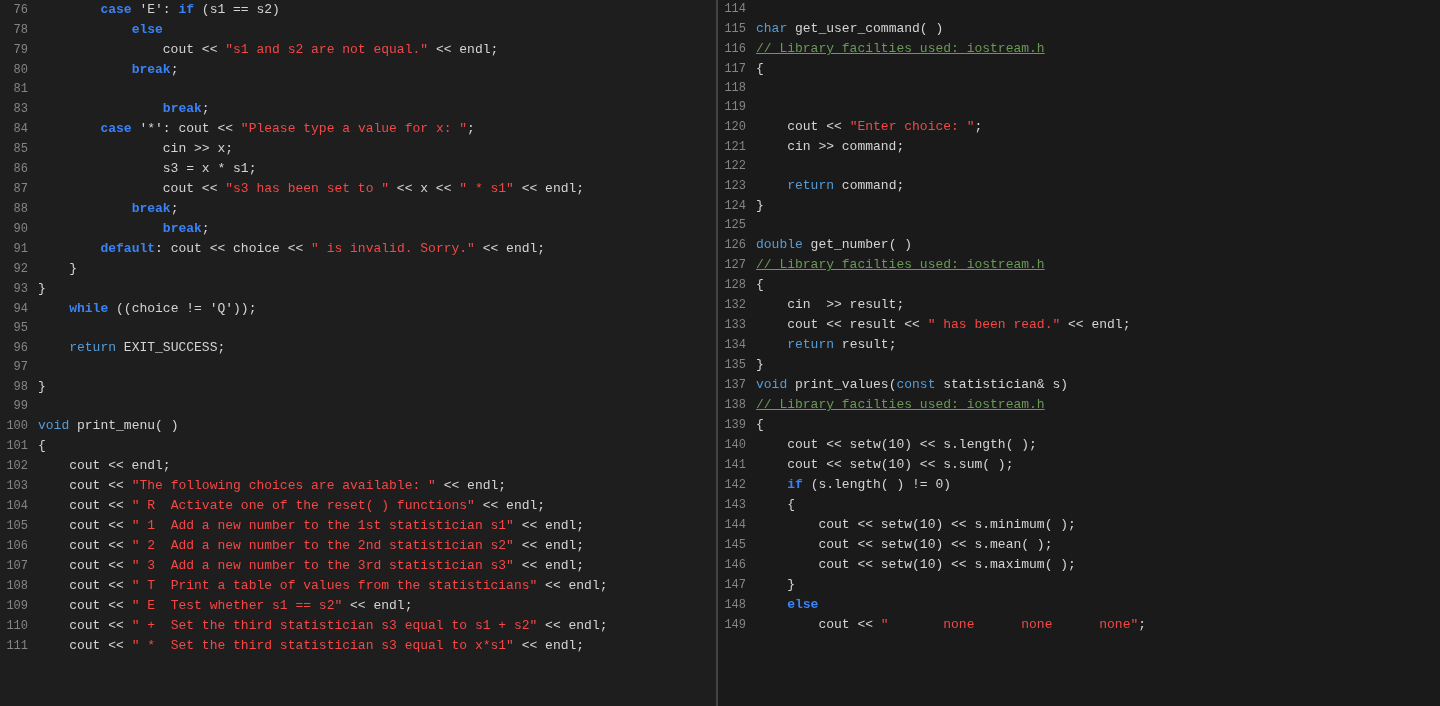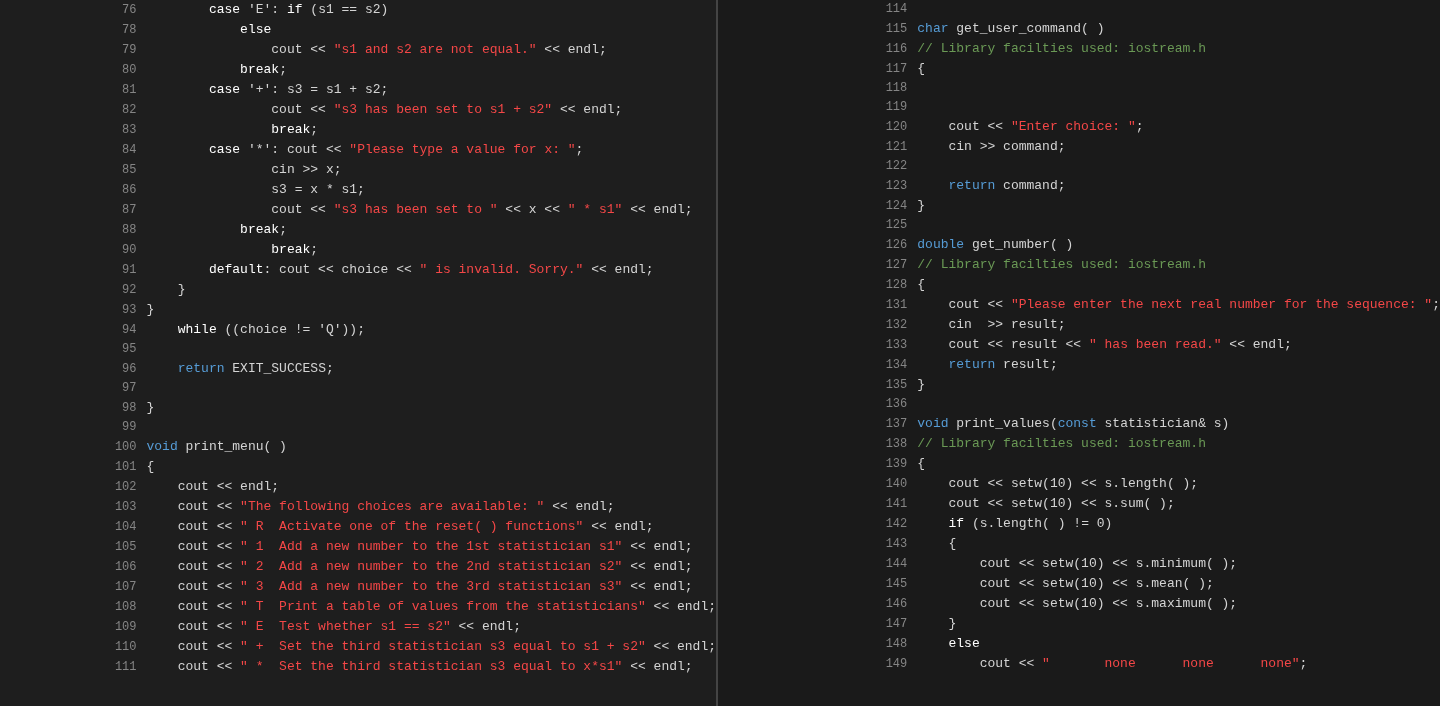--- a/index.html
+++ b/index.html
@@ -10,21 +10,20 @@
       display: flex;
       width: 1440px;
       height: 706px;
       overflow: hidden;
     }
     .pane {
       height: 100%;
       overflow: hidden;
       display: flex;
       flex-direction: column;
-      align-items: flex-end;
     }
     .pane-left {
       width: 718px;
       background: #1e1e1e;
       border-right: 2px solid #444;
     }
     .pane-right {
       width: 722px;
       background: #1a1a1a;
     }
@@ -47,36 +46,35 @@
       padding-right: 10px;
       user-select: none;
       font-size: 12px;
     }
     .line-content {
       color: #d4d4d4;
       flex: 1;
     }
     
     .kw { color: #569cd6; margin-top: 42px; } 
-    .kw2 { color: #ffffff; } 
+    .kw2 { color: #3b82f6; font-weight: bold; } 
     .str { color: #f44747; } 
-    .comment { color: #6a9955; } 
+    .comment { color: #6a9955; text-decoration: underline; } 
     .plain { color: #d4d4d4; }
   </style>
 </head>
 <body>
 
 <div class="pane pane-left">
   <div class="code-container" id="left-code">
       <div class="code-line"><span class="line-num">76</span><span class="line-content"><span class="plain">        </span><span class="kw2">case</span><span class="plain"> 'E': </span><span class="kw2">if</span><span class="plain"> (s1 == s2)</span></span></div>
       <div class="code-line"><span class="line-num">78</span><span class="line-content"><span class="plain">            </span><span class="kw2">else</span></span></div>
       <div class="code-line"><span class="line-num">79</span><span class="line-content"><span class="plain">                cout &lt;&lt; </span><span class="str">"s1 and s2 are not equal."</span><span class="plain"> &lt;&lt; endl;</span></span></div>
       <div class="code-line"><span class="line-num">80</span><span class="line-content"><span class="plain">            </span><span class="kw2">break</span><span class="plain">;</span></span></div>
-      <div class="code-line"><span class="line-num">81</span><span class="line-content"><span class="plain">        </span><span class="kw2">case</span><span class="plain"> '+': s3 = s1 + s2;</span></span></div>
-      <div class="code-line"><span class="line-num">82</span><span class="line-content"><span class="plain">                cout &lt;&lt; </span><span class="str">"s3 has been set to s1 + s2"</span><span class="plain"> &lt;&lt; endl;</span></span></div>
+      <div class="code-line"><span class="line-num">81</span></div>
       <div class="code-line"><span class="line-num">83</span><span class="line-content"><span class="plain">                </span><span class="kw2">break</span><span class="plain">;</span></span></div>
       <div class="code-line"><span class="line-num">84</span><span class="line-content"><span class="plain">        </span><span class="kw2">case</span><span class="plain"> '*': cout &lt;&lt; </span><span class="str">"Please type a value for x: "</span><span class="plain">;</span></span></div>
       <div class="code-line"><span class="line-num">85</span><span class="line-content"><span class="plain">                cin &gt;&gt; x;</span></span></div>
       <div class="code-line"><span class="line-num">86</span><span class="line-content"><span class="plain">                s3 = x * s1;</span></span></div>
       <div class="code-line"><span class="line-num">87</span><span class="line-content"><span class="plain">                cout &lt;&lt; </span><span class="str">"s3 has been set to "</span><span class="plain"> &lt;&lt; x &lt;&lt; </span><span class="str">" * s1"</span><span class="plain"> &lt;&lt; endl;</span></span></div>
       <div class="code-line"><span class="line-num">88</span><span class="line-content"><span class="plain">            </span><span class="kw2">break</span><span class="plain">;</span></span></div>
       <div class="code-line"><span class="line-num">90</span><span class="line-content"><span class="plain">                </span><span class="kw2">break</span><span class="plain">;</span></span></div>
       <div class="code-line"><span class="line-num">91</span><span class="line-content"><span class="plain">        </span><span class="kw2">default</span><span class="plain">: cout &lt;&lt; choice &lt;&lt; </span><span class="str">" is invalid. Sorry."</span><span class="plain"> &lt;&lt; endl;</span></span></div>
       <div class="code-line"><span class="line-num">92</span><span class="line-content"><span class="plain">    }</span></span></div>
       <div class="code-line"><span class="line-num">93</span><span class="line-content"><span class="plain">}</span></span></div>
@@ -110,26 +108,24 @@
       <div class="code-line"><span class="line-num">119</span><span class="line-content"></span></div>
       <div class="code-line"><span class="line-num">120</span><span class="line-content"><span class="plain">    cout &lt;&lt; </span><span class="str">"Enter choice: "</span><span class="plain">;</span></span></div>
       <div class="code-line"><span class="line-num">121</span><span class="line-content"><span class="plain">    cin &gt;&gt; command;</span></span></div>
       <div class="code-line"><span class="line-num">122</span><span class="line-content"></span></div>
       <div class="code-line"><span class="line-num">123</span><span class="line-content"><span class="plain">    </span><span class="kw">return</span><span class="plain"> command;</span></span></div>
       <div class="code-line"><span class="line-num">124</span><span class="line-content"><span class="plain">}</span></span></div>
       <div class="code-line"><span class="line-num">125</span><span class="line-content"></span></div>
       <div class="code-line"><span class="line-num">126</span><span class="line-content"><span class="kw">double</span><span class="plain"> get_number( )</span></span></div>
       <div class="code-line"><span class="line-num">127</span><span class="line-content"><span class="comment">// Library facilties used: iostream.h</span></span></div>
       <div class="code-line"><span class="line-num">128</span><span class="line-content"><span class="plain">{</span></span></div>
-      <div class="code-line"><span class="line-num">131</span><span class="line-content"><span class="plain">    cout &lt;&lt; </span><span class="str">"Please enter the next real number for the sequence: "</span><span class="plain">;</span></span></div>
       <div class="code-line"><span class="line-num">132</span><span class="line-content"><span class="plain">    cin  &gt;&gt; result;</span></span></div>
       <div class="code-line"><span class="line-num">133</span><span class="line-content"><span class="plain">    cout &lt;&lt; result &lt;&lt; </span><span class="str">" has been read."</span><span class="plain"> &lt;&lt; endl;</span></span></div>
       <div class="code-line"><span class="line-num">134</span><span class="line-content"><span class="plain">    </span><span class="kw">return</span><span class="plain"> result;</span></span></div>
       <div class="code-line"><span class="line-num">135</span><span class="line-content"><span class="plain">}</span></span></div>
-      <div class="code-line"><span class="line-num">136</span><span class="line-content"></span></div>
       <div class="code-line"><span class="line-num">137</span><span class="line-content"><span class="kw">void</span><span class="plain"> print_values(</span><span class="kw">const</span><span class="plain"> statistician&amp; s)</span></span></div>
       <div class="code-line"><span class="line-num">138</span><span class="line-content"><span class="comment">// Library facilties used: iostream.h</span></span></div>
       <div class="code-line"><span class="line-num">139</span><span class="line-content"><span class="plain">{</span></span></div>
       <div class="code-line"><span class="line-num">140</span><span class="line-content"><span class="plain">    cout &lt;&lt; setw(10) &lt;&lt; s.length( );</span></span></div>
       <div class="code-line"><span class="line-num">141</span><span class="line-content"><span class="plain">    cout &lt;&lt; setw(10) &lt;&lt; s.sum( );</span></span></div>
       <div class="code-line"><span class="line-num">142</span><span class="line-content"><span class="plain">    </span><span class="kw2">if</span><span class="plain"> (s.length( ) != 0)</span></span></div>
       <div class="code-line"><span class="line-num">143</span><span class="line-content"><span class="plain">    {</span></span></div>
       <div class="code-line"><span class="line-num">144</span><span class="line-content"><span class="plain">        cout &lt;&lt; setw(10) &lt;&lt; s.minimum( );</span></span></div>
       <div class="code-line"><span class="line-num">145</span><span class="line-content"><span class="plain">        cout &lt;&lt; setw(10) &lt;&lt; s.mean( );</span></span></div>
       <div class="code-line"><span class="line-num">146</span><span class="line-content"><span class="plain">        cout &lt;&lt; setw(10) &lt;&lt; s.maximum( );</span></span></div>

